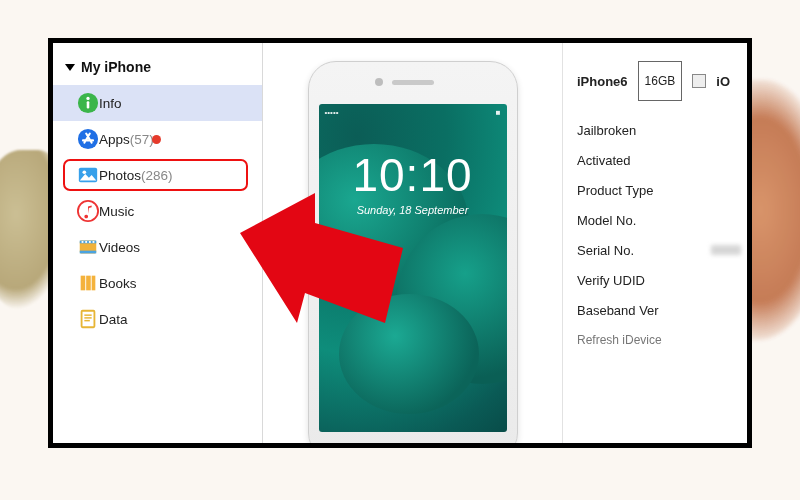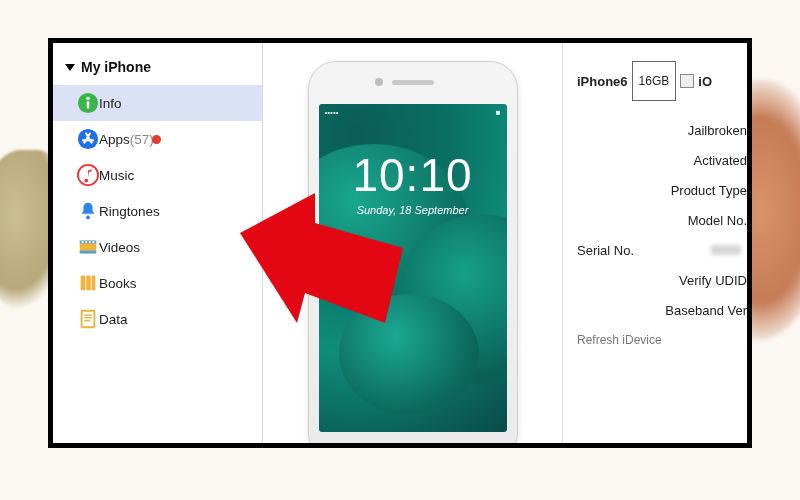--- a/index.html
+++ b/index.html
@@ -67,25 +67,25 @@
   .b3{width:140px;height:120px;left:20px;top:190px;background:radial-gradient(circle at 40% 35%,#1ba993,#0b6459 72%);}
   .statusbar{position:absolute;top:4px;left:6px;right:6px;display:flex;justify-content:space-between;color:#fff;font-size:8px;opacity:.9;}
   .clock{position:absolute;top:44px;left:0;right:0;text-align:center;color:#fff;}
   .clock .time{font-size:46px;font-weight:200;letter-spacing:1px;}
   .clock .date{font-size:11px;margin-top:2px;font-weight:300;font-style:italic;}
   
   .arrow{position:absolute; left:182px; top:150px; width:170px; height:140px; pointer-events:none;}
   .arrow svg{width:100%;height:100%;}
   
   .right { width:185px; border-left:1px solid #e2e2e2; padding:18px 0 0 14px; font-size:13px; color:#222;}
-  .model-row{display:flex;align-items:center;gap:4px;font-weight:700;margin-bottom:14px;}
+  .model-row{display:flex;align-items:center;gap:10px;font-weight:700;margin-bottom:14px;}
   .cap-badge{border:1px solid #666;padding:12px 6px;font-size:12px;font-weight:400;}
   .swatch{width:14px;height:14px;border:1px solid #888;background:#eee;}
   .spec-list{list-style:none;}
-  .spec-list li{height:30px;display:flex;align-items:center;justify-content:flex-end;}
+  .spec-list li{height:30px;display:flex;align-items:center;}
   .spec-list li.blurval::after{content:"";display:inline-block;width:30px;height:10px;margin-left:auto;margin-right:6px;background:#bbb;filter:blur(2px);opacity:.6;}
   .refresh{margin-top:8px;color:#777;font-size:12px;}
 </style>
 </head>
 <body>
 
 <div class="smear-left"></div>
 <div class="smear-right"></div>
 
 <div class="frame">
@@ -114,40 +114,42 @@
           <svg viewBox="0 0 24 24">
                 <circle cx="12" cy="12" r="11" fill="#1f6fe5"></circle>
                 <path d="M8 16 L14 6 M10 6 L16 16 M6.5 13.5 H17.5" stroke="#fff" stroke-width="2.2" stroke-linecap="round" fill="none"></path>
               </svg>
         </span>
         <span>Apps</span>
         <span class="count">(57)</span>
         <span class="reddot"></span>
       </li>
 
+      <li class="outlined">
+        <span class="ic">
+          <svg viewBox="0 0 24 24">
+                <rect x="2" y="4" width="20" height="16" rx="2" fill="#37a0ea"></rect>
+                <circle cx="8" cy="9" r="2" fill="#fff"></circle>
+                <path d="M3 18 L9 11 L13 15 L16 12 L21 18 Z" fill="#fff"></path>
+              </svg>
+        </span>
+        <span>Photos</span>
+        <span class="count">(286)</span>
+      </li>
 
       <li>
         <span class="ic">
           <svg viewBox="0 0 24 24">
                 <circle cx="12" cy="12" r="11" fill="#fff" stroke="#e33" stroke-width="2"></circle>
                 <path d="M10 16 a2 2 0 1 0 .1 0 M12 15 V7 l4 -1 v2 l-3 .8" fill="#e33"></path>
               </svg>
         </span>
         <span>Music</span>
       </li>
 
-      <li>
-        <span class="ic">
-          <svg viewBox="0 0 24 24">
-                <path d="M12 3 a5 5 0 0 1 5 5 v4 l2 3 H5 l2-3 V8 a5 5 0 0 1 5-5 Z" fill="#2f86e4"></path>
-                <circle cx="12" cy="19" r="2" fill="#2f86e4"></circle>
-              </svg>
-        </span>
-        <span>Ringtones</span>
-      </li>
 
       <li>
         <span class="ic">
           <svg viewBox="0 0 24 24">
                 <rect x="3" y="5" width="18" height="14" rx="1.5" fill="#f0b23a"></rect>
                 <rect x="3" y="5" width="18" height="3" fill="#4aa3e0"></rect>
                 <rect x="3" y="16" width="18" height="3" fill="#4aa3e0"></rect>
                 <rect x="5" y="5.5" width="2" height="2" fill="#fff"></rect>
                 <rect x="9" y="5.5" width="2" height="2" fill="#fff"></rect>
                 <rect x="13" y="5.5" width="2" height="2" fill="#fff"></rect>

